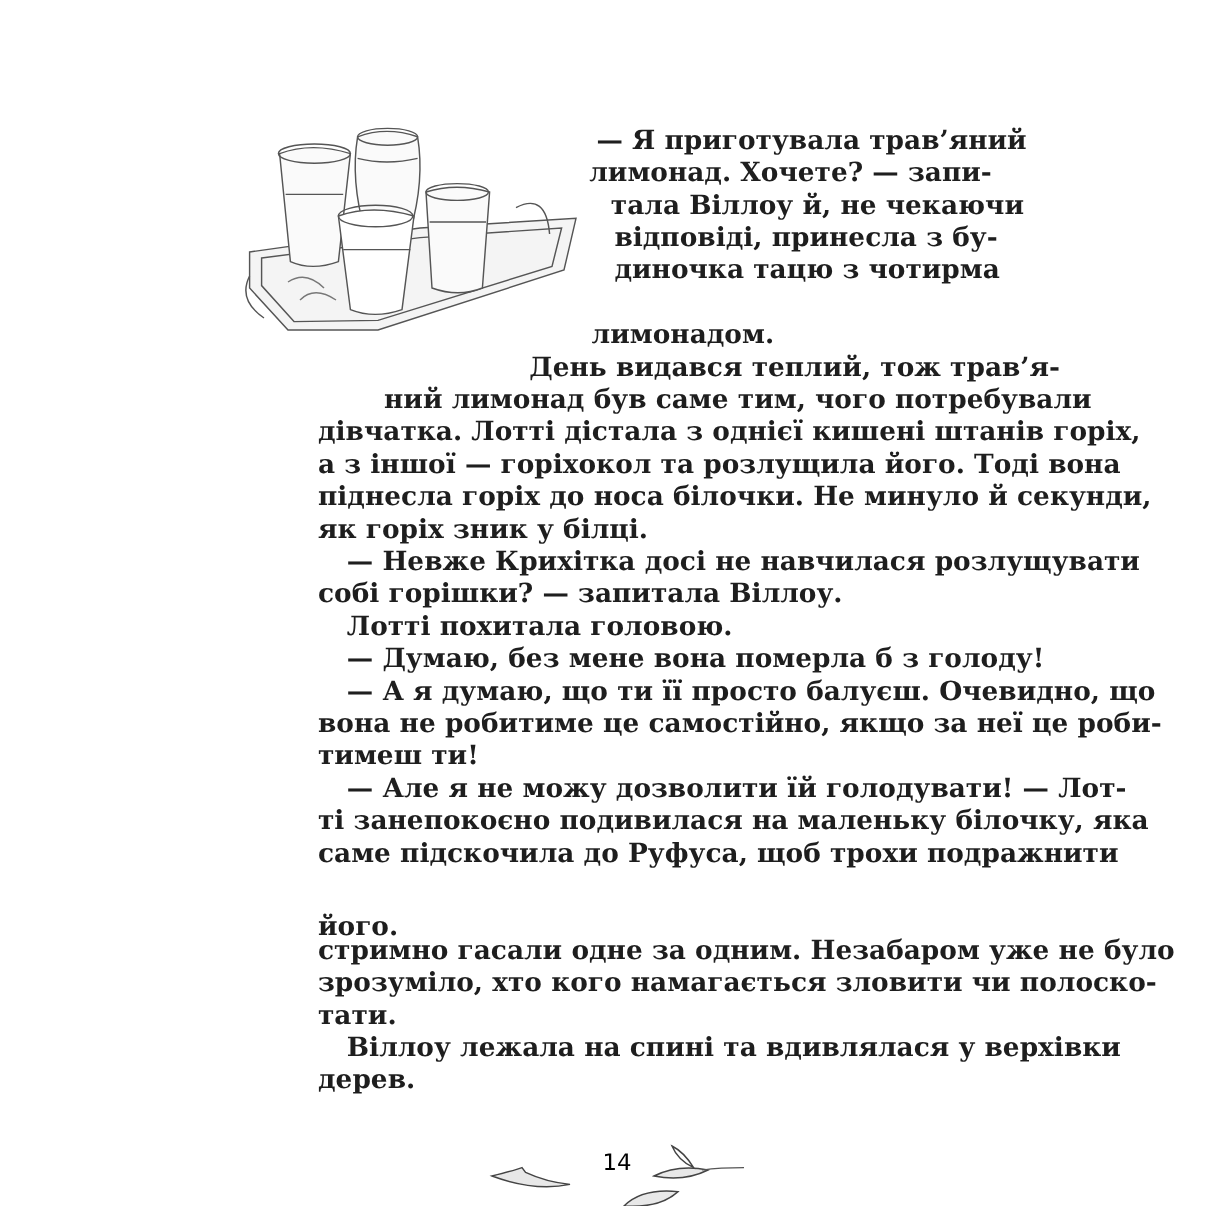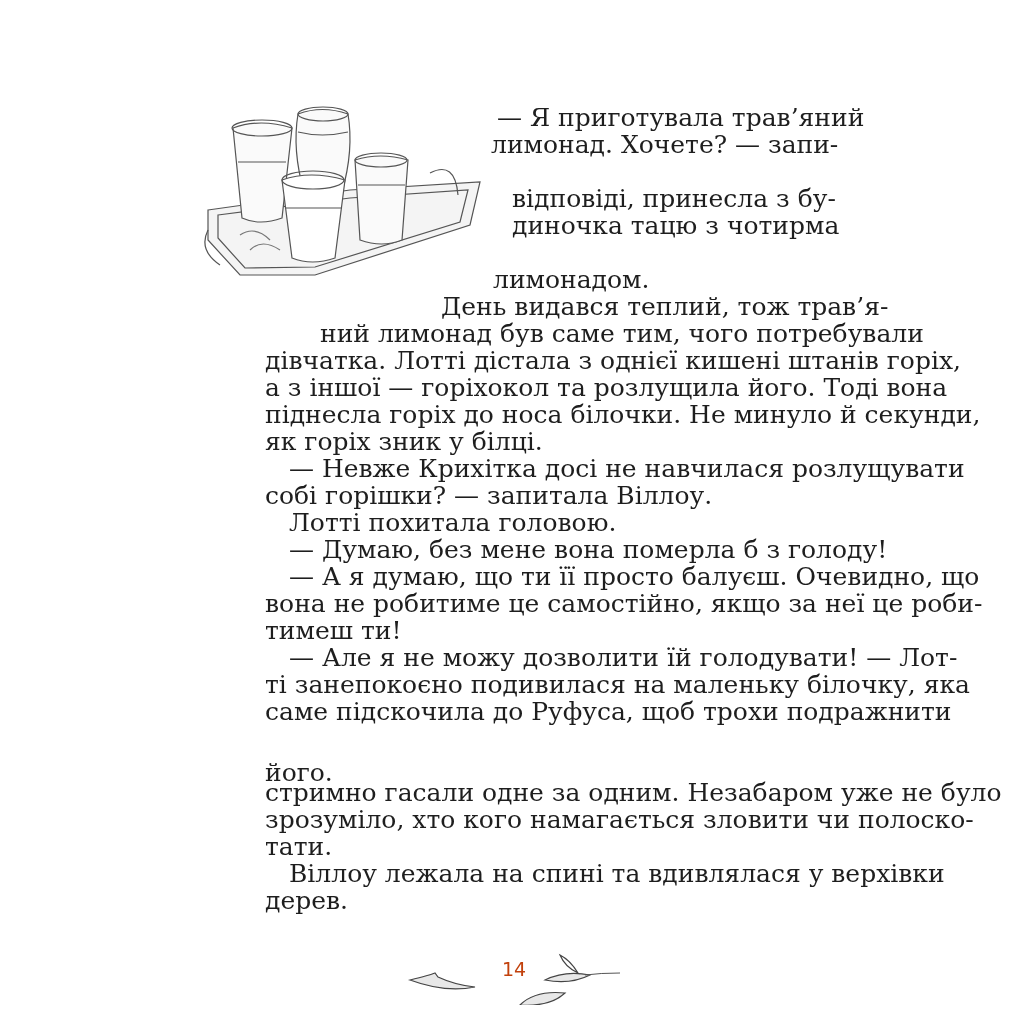--- a/index.html
+++ b/index.html
@@ -1,22 +1,22 @@
 <!DOCTYPE html>
 <html><head>
 <meta charset="utf-8">
 <style>
   html, body { margin:0; padding:0; background:#ffffff; }
   body { width:1024px; height:1024px; position:relative; overflow:hidden; font-family:"DejaVu Serif","Liberation Serif",serif; color:#1e1e1e; }
   .page { position:absolute; left:0; top:0; width:1024px; height:1024px; }
-  .line { position:absolute; font-size:25px; line-height:27px; white-space:nowrap; }
+  .line { position:absolute; font-size:22px; line-height:27px; white-space:nowrap;font-weight:bold; }
   .just { text-align:justify; text-align-last:justify; }
   .illus { position:absolute; left:200px; top:100px; width:285px; height:195px; }
   .footer { position:absolute; left:400px; top:945px; width:240px; height:60px; }
-  .pagenum { position:absolute; left:502px; top:958px; font-family:"DejaVu Sans","Liberation Sans",sans-serif; font-size:19px; color:#c2410c; }
+  .pagenum { position:absolute; left:502px; top:958px; font-family:"DejaVu Sans","Liberation Sans",sans-serif; font-size:19px; color:#000000; }
 </style>
 </head>
 <body>
 
 <div class="page">
 
   <svg class="illus" viewBox="0 0 285 195">
     <g fill="none" stroke="#555" stroke-width="1.2">
       <path d="M8 110 L150 90 L280 82 L270 125 L115 175 L40 175 L8 140 Z" fill="#f4f4f4"></path>
       <path d="M18 115 L150 98 L268 90 L260 122 L115 167 L45 168 L18 138 Z"></path>
@@ -33,20 +33,21 @@
       <path d="M158 85 L205 85"></path>
       <path d="M82 80 Q110 70 145 80 L135 158 Q112 166 92 158 Z" fill="#ffffff"></path>
       <ellipse cx="113" cy="80" rx="31" ry="9"></ellipse>
       <path d="M86 108 L142 108"></path>
       <path d="M40 135 Q55 125 70 140 M50 150 Q62 138 80 150" stroke="#777"></path>
     </g>
   </svg>
 
   <div class="line just" style="left:497px; top:104px; width:287px;">— Я приготувала трав’яний</div>
   <div class="line just" style="left:491px; top:131px; width:293px;">лимонад. Хочете? — запи-</div>
+  <div class="line just" style="left:509px; top:158px; width:275px;">тала Віллоу й, не чекаючи</div>
   <div class="line just" style="left:512px; top:185px; width:272px;">відповіді, принесла з бу-</div>
   <div class="line just" style="left:512px; top:212px; width:272px;">диночка тацю з чотирма</div>
   <div class="line" style="left:493px; top:266px;">лимонадом.</div>
   <div class="line just" style="left:441px; top:293px; width:343px;">День видався теплий, тож трав’я-</div>
   <div class="line just" style="left:320px; top:320px; width:464px;">ний лимонад був саме тим, чого потребували</div>
   <div class="line just" style="left:265px; top:347px; width:519px;">дівчатка. Лотті дістала з однієї кишені штанів горіх,</div>
   <div class="line just" style="left:265px; top:374px; width:519px;">а з іншої — горіхокол та розлущила його. Тоді вона</div>
   <div class="line just" style="left:265px; top:401px; width:519px;">піднесла горіх до носа білочки. Не минуло й секунди,</div>
   <div class="line" style="left:265px; top:428px;">як горіх зник у білці.</div>
   <div class="line just" style="left:289px; top:455px; width:495px;">— Невже Крихітка досі не навчилася розлущувати</div>

